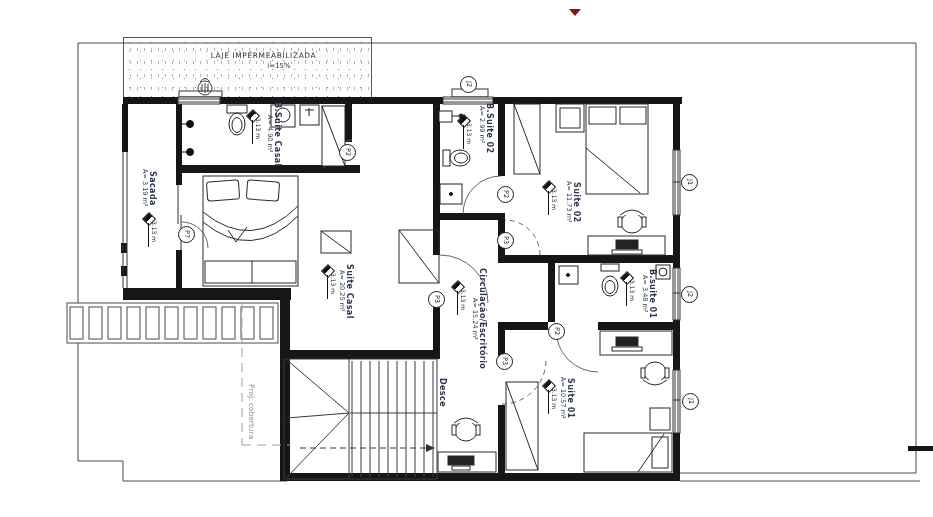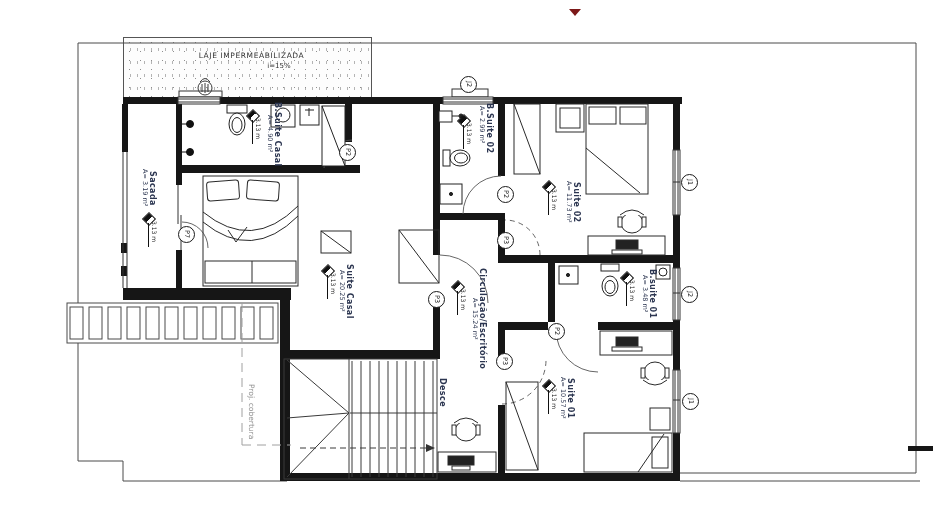--- a/index.html
+++ b/index.html
@@ -9,21 +9,21 @@
   
   .laje{position:absolute;left:123px;top:37px;width:249px;height:61px;z-index:1;
         border:1px solid #555;box-sizing:border-box;
         background-color:#fdfdfd;
         background-image:
           radial-gradient(#8f8f8f 0.8px, transparent 0.9px),
           radial-gradient(#b4b4b4 0.7px, transparent 0.8px),
           radial-gradient(#7d7d7d 0.9px, transparent 1px);
         background-size:11px 9px,7px 13px,14px 8px;
         background-position:0 0,3px 5px,7px 2px;}
-  .laje-title{position:absolute;left:4px;top:13px;width:100%;text-align:center;
+  .laje-title{position:absolute;left:16px;top:13px;width:100%;text-align:center;
         font-size:7.5px;color:#2f2f2f;letter-spacing:0.6px;white-space:nowrap;}
   .laje-slope{position:absolute;left:58%;top:24px;font-size:7px;color:#2f2f2f;}
   
   .rlabel{position:absolute;writing-mode:vertical-rl;text-align:center;color:#2b3550;
           line-height:1.2;z-index:3;}
   .rn{font-size:8px;font-weight:700;white-space:nowrap;letter-spacing:0.4px;}
   .ra{font-size:6.5px;white-space:nowrap;}
   .gray{color:#8f8f8f;}
   
   .lvl{position:absolute;z-index:3;width:20px;height:36px;}

